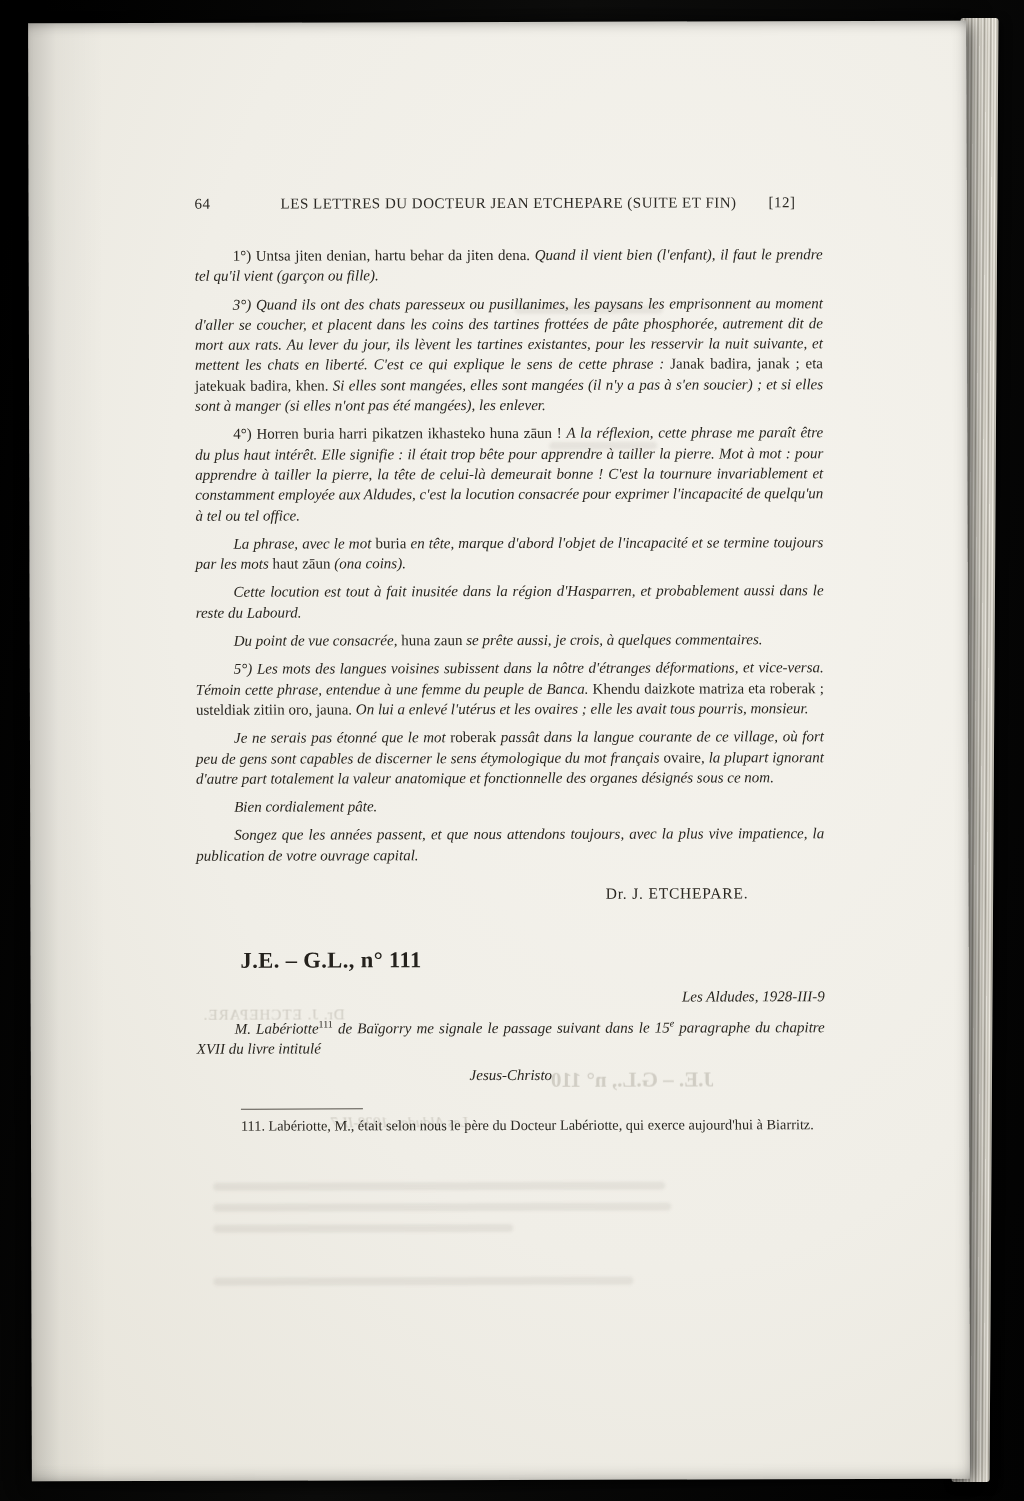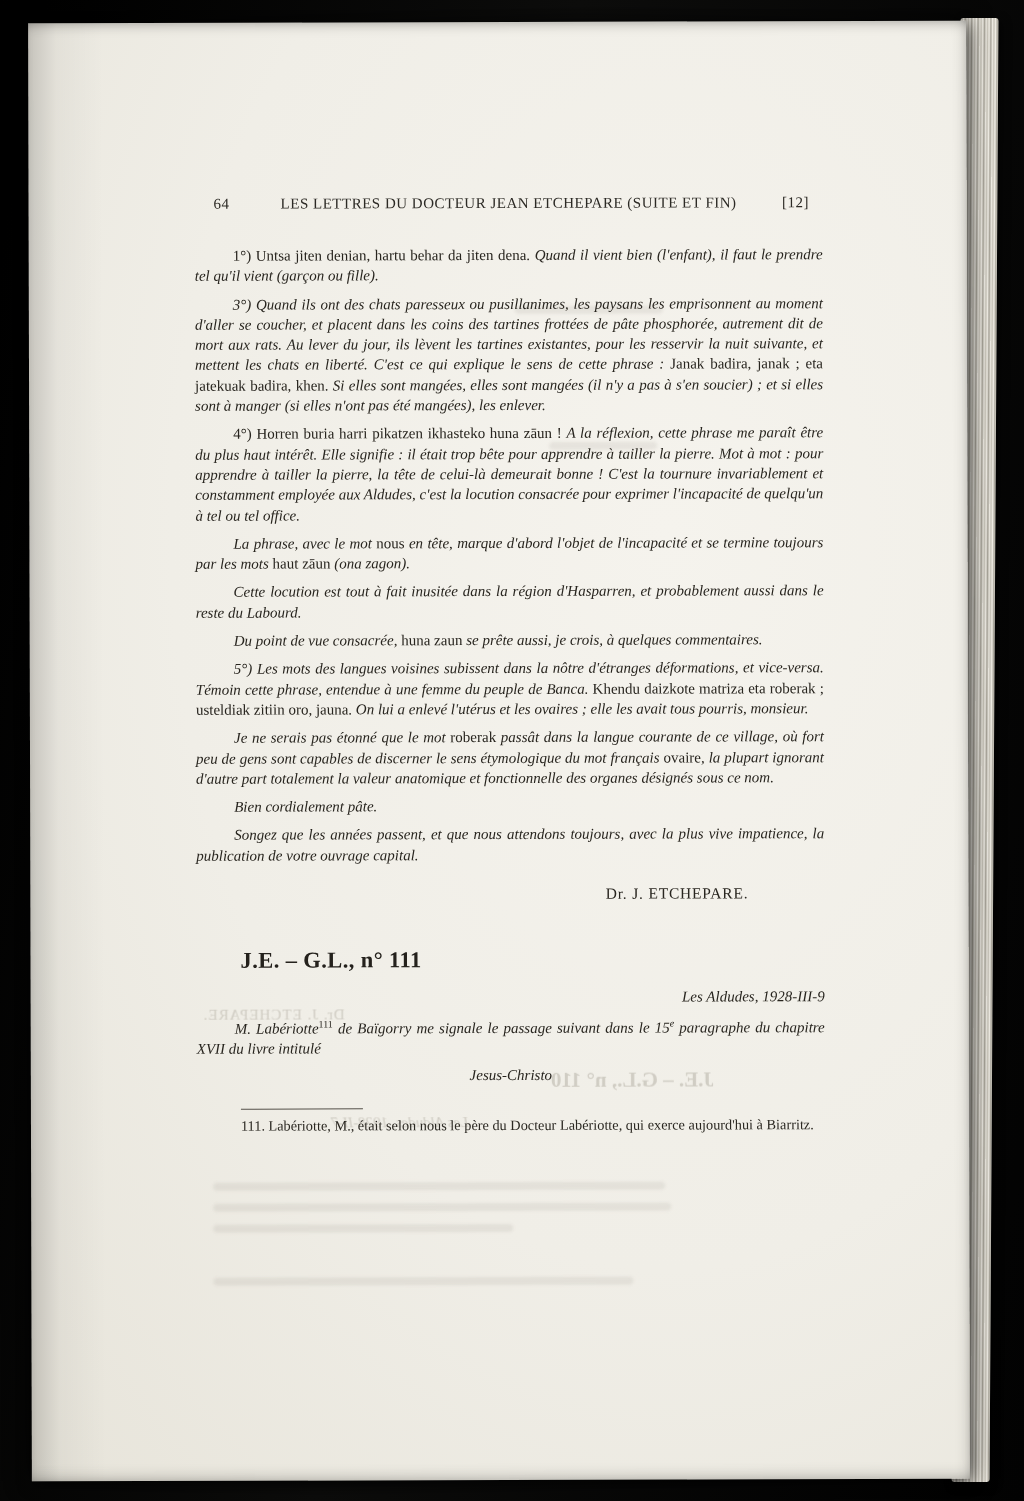--- a/index.html
+++ b/index.html
@@ -61,23 +61,23 @@
 
   
   .content {
     position:absolute; left:166px; top:173px; width:628px; z-index:2;
     color:#28251f;
   }
   .running-header {
     display:flex; align-items:baseline;
     font-size:15px; letter-spacing:0.5px; color:#2c2a25;
   }
-  .running-header .pageno { width:54px;text-align:center; }
+  .running-header .pageno { width:54px; }
   .running-header .title  { flex:1; text-align:center; }
-  .running-header .bracket{ width:54px; text-align:center; }
+  .running-header .bracket{ width:54px; text-align:left; }
 
   .body-text { margin-top:33px; font-size:15px; line-height:20.3px; text-align:justify; }
   .body-text p, .section-paras p { text-indent:38px; margin-bottom:8px; }
   .seg-italic     { font-style:italic; }
   .seg-roman      { font-style:normal; }
   .seg-sup        { font-style:normal; vertical-align:super; font-size:10px;margin-top:24px; }
   .seg-sup-italic { font-style:italic; vertical-align:super; font-size:10px; }
 
   .signature {
     margin-top:20px; text-align:right; padding-right:76px;
@@ -123,21 +123,21 @@
       <div class="running-header">
         <span class="pageno">64</span>
         <span class="title">LES LETTRES DU DOCTEUR JEAN ETCHEPARE (SUITE ET FIN)</span>
         <span class="bracket">[12]</span>
       </div>
 
       <div class="body-text" id="paragraphs">
           <p><span class="seg-roman">1°) Untsa jiten denian, hartu behar da jiten dena. </span><span class="seg-italic">Quand il vient bien (l'enfant), il faut le prendre tel qu'il vient (garçon ou fille).</span></p>
           <p><span class="seg-italic">3°) Quand ils ont des chats paresseux ou pusillanimes, les paysans les emprisonnent au moment d'aller se coucher, et placent dans les coins des tartines frottées de pâte phosphorée, autrement dit de mort aux rats. Au lever du jour, ils lèvent les tartines existantes, pour les resservir la nuit suivante, et mettent les chats en liberté. C'est ce qui explique le sens de cette phrase : </span><span class="seg-roman">Janak badira, janak ; eta jatekuak badira, khen.</span><span class="seg-italic"> Si elles sont mangées, elles sont mangées (il n'y a pas à s'en soucier) ; et si elles sont à manger (si elles n'ont pas été mangées), les enlever.</span></p>
           <p><span class="seg-roman">4°) Horren buria harri pikatzen ikhasteko huna zāun ! </span><span class="seg-italic">A la réflexion, cette phrase me paraît être du plus haut intérêt. Elle signifie : il était trop bête pour apprendre à tailler la pierre. Mot à mot : pour apprendre à tailler la pierre, la tête de celui-là demeurait bonne ! C'est la tournure invariablement et constamment employée aux Aldudes, c'est la locution consacrée pour exprimer l'incapacité de quelqu'un à tel ou tel office.</span></p>
-          <p><span class="seg-italic">La phrase, avec le mot </span><span class="seg-roman">nous</span><span class="seg-italic"> en tête, marque d'abord l'objet de l'incapacité et se termine toujours par les mots </span><span class="seg-roman">haut zāun</span><span class="seg-italic"> (ona zagon).</span></p>
+          <p><span class="seg-italic">La phrase, avec le mot </span><span class="seg-roman">buria</span><span class="seg-italic"> en tête, marque d'abord l'objet de l'incapacité et se termine toujours par les mots </span><span class="seg-roman">haut zāun</span><span class="seg-italic"> (ona coins).</span></p>
           <p><span class="seg-italic">Cette locution est tout à fait inusitée dans la région d'Hasparren, et probablement aussi dans le reste du Labourd.</span></p>
           <p><span class="seg-italic">Du point de vue consacrée, </span><span class="seg-roman">huna zaun</span><span class="seg-italic"> se prête aussi, je crois, à quelques commentaires.</span></p>
           <p><span class="seg-italic">5°) Les mots des langues voisines subissent dans la nôtre d'étranges déformations, et vice-versa. Témoin cette phrase, entendue à une femme du peuple de Banca. </span><span class="seg-roman">Khendu daizkote matriza eta roberak ; usteldiak zitiin oro, jauna.</span><span class="seg-italic"> On lui a enlevé l'utérus et les ovaires ; elle les avait tous pourris, monsieur.</span></p>
           <p><span class="seg-italic">Je ne serais pas étonné que le mot </span><span class="seg-roman">roberak</span><span class="seg-italic"> passât dans la langue courante de ce village, où fort peu de gens sont capables de discerner le sens étymologique du mot français </span><span class="seg-roman">ovaire</span><span class="seg-italic">, la plupart ignorant d'autre part totalement la valeur anatomique et fonctionnelle des organes désignés sous ce nom.</span></p>
           <p><span class="seg-italic">Bien cordialement pâte.</span></p>
           <p><span class="seg-italic">Songez que les années passent, et que nous attendons toujours, avec la plus vive impatience, la publication de votre ouvrage capital.</span></p>
         </div>
 
       <div class="signature">Dr. J. ETCHEPARE.</div>
 

